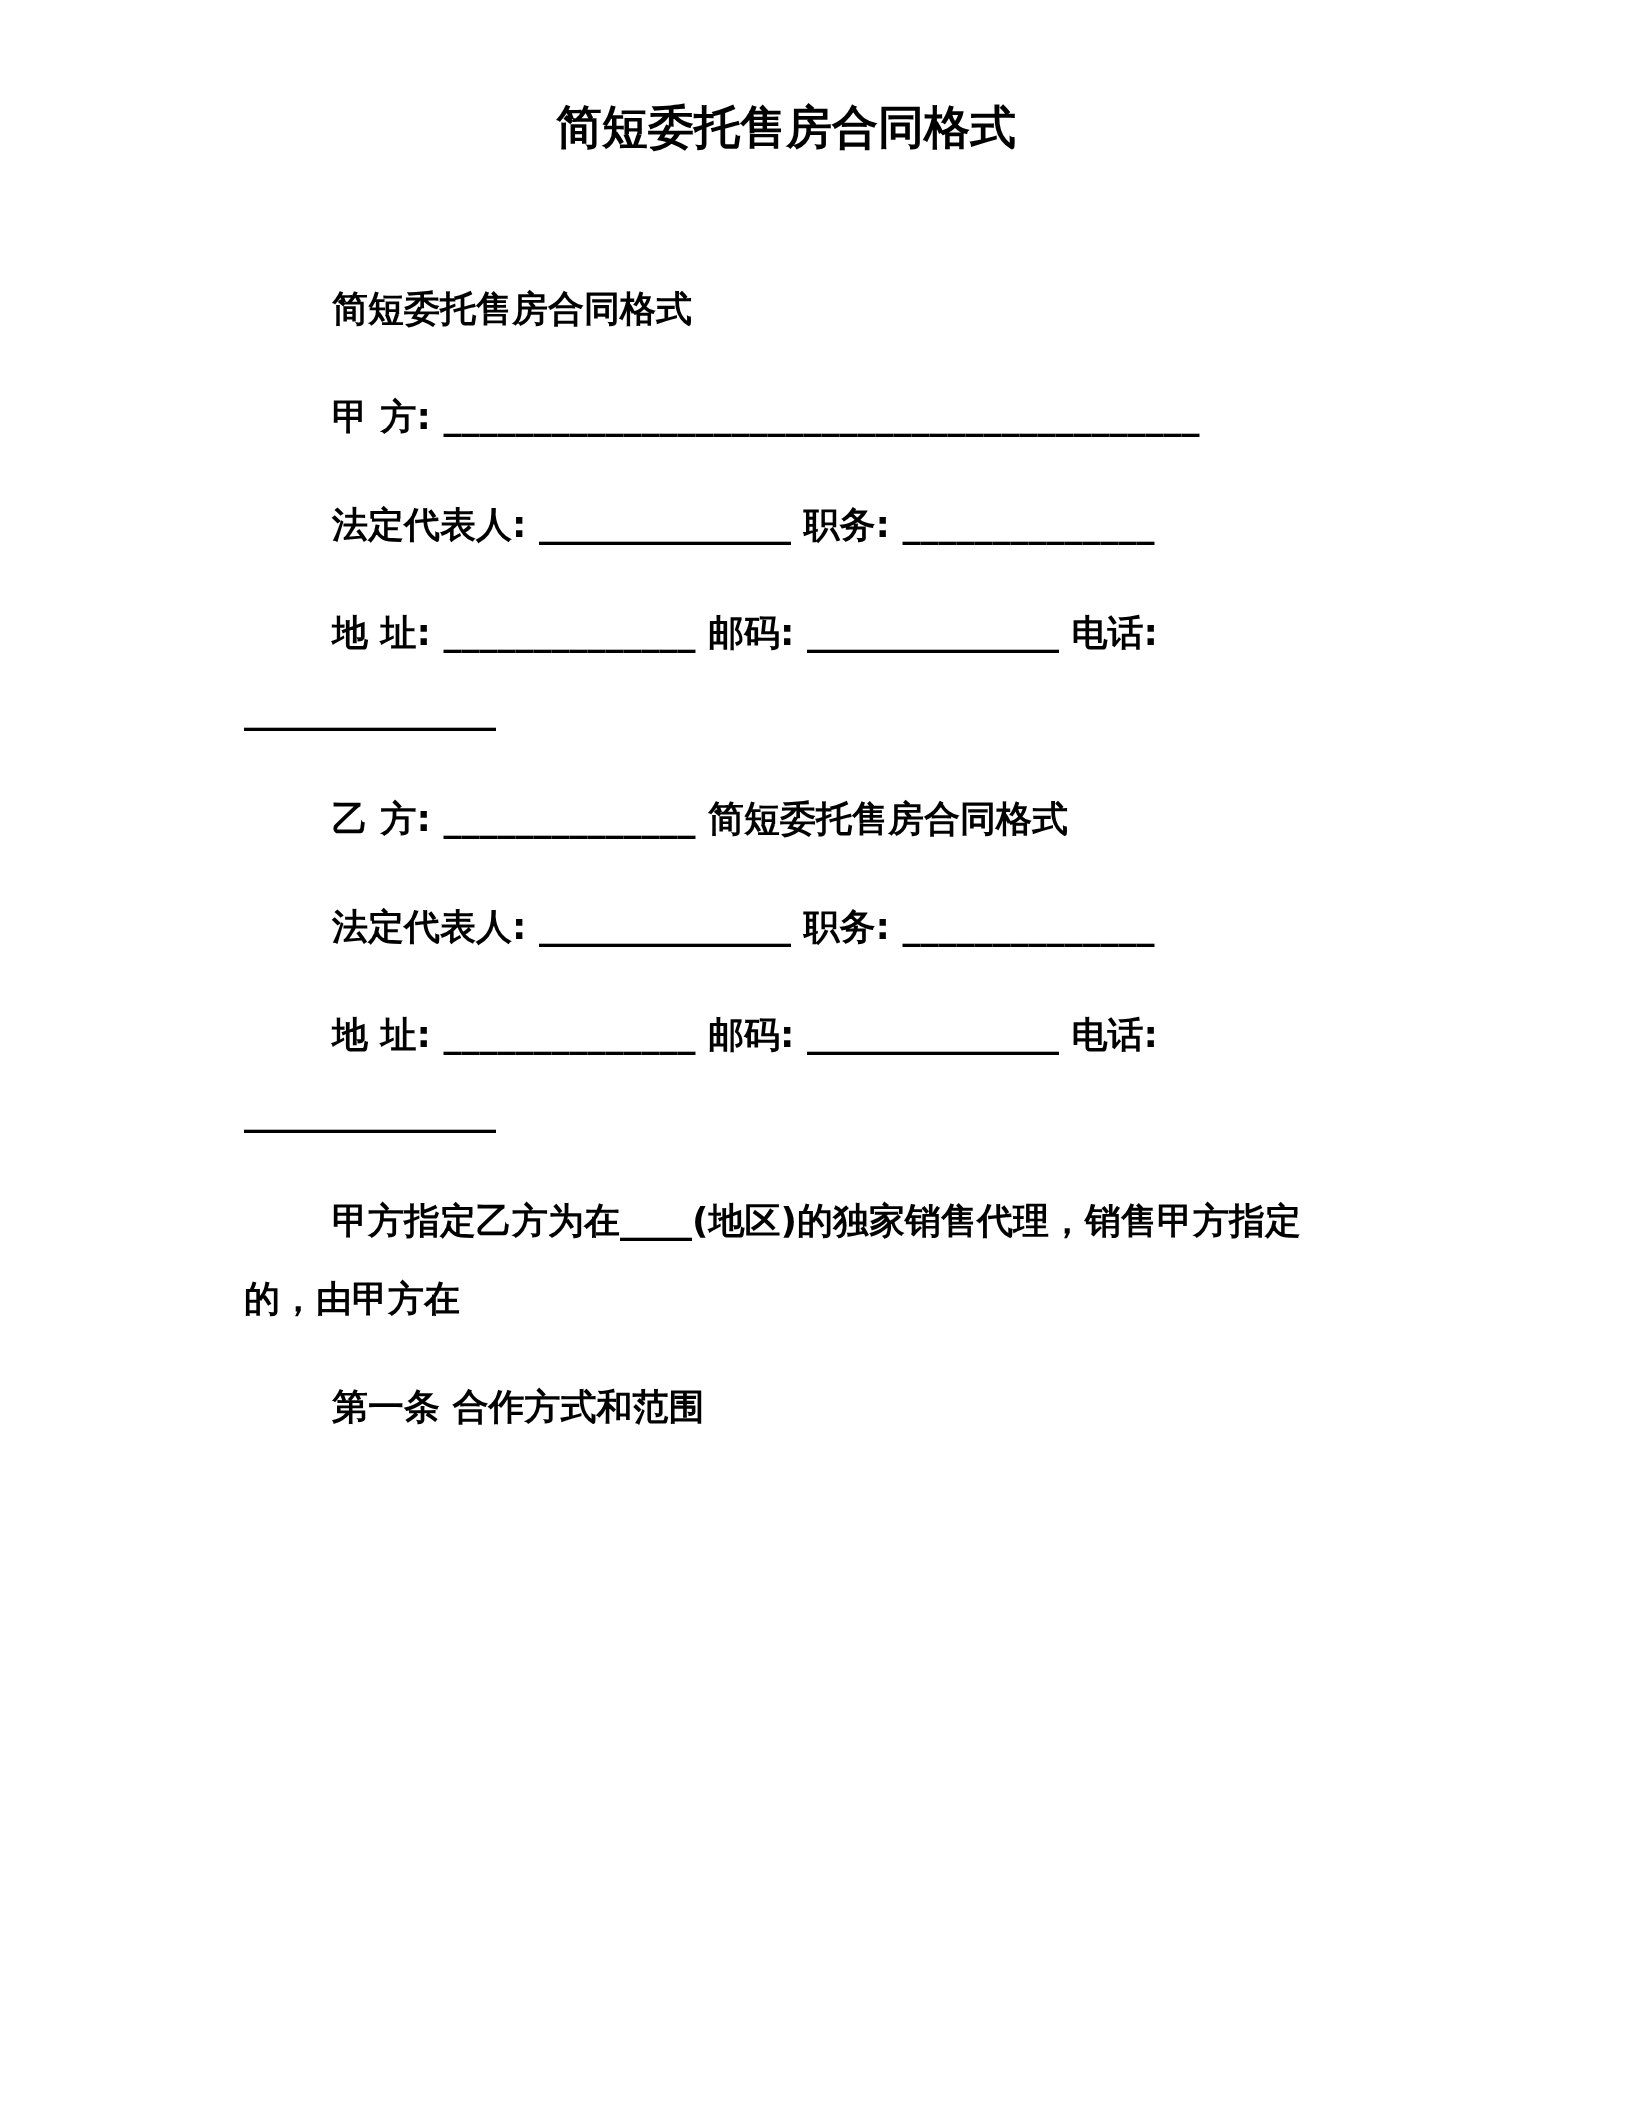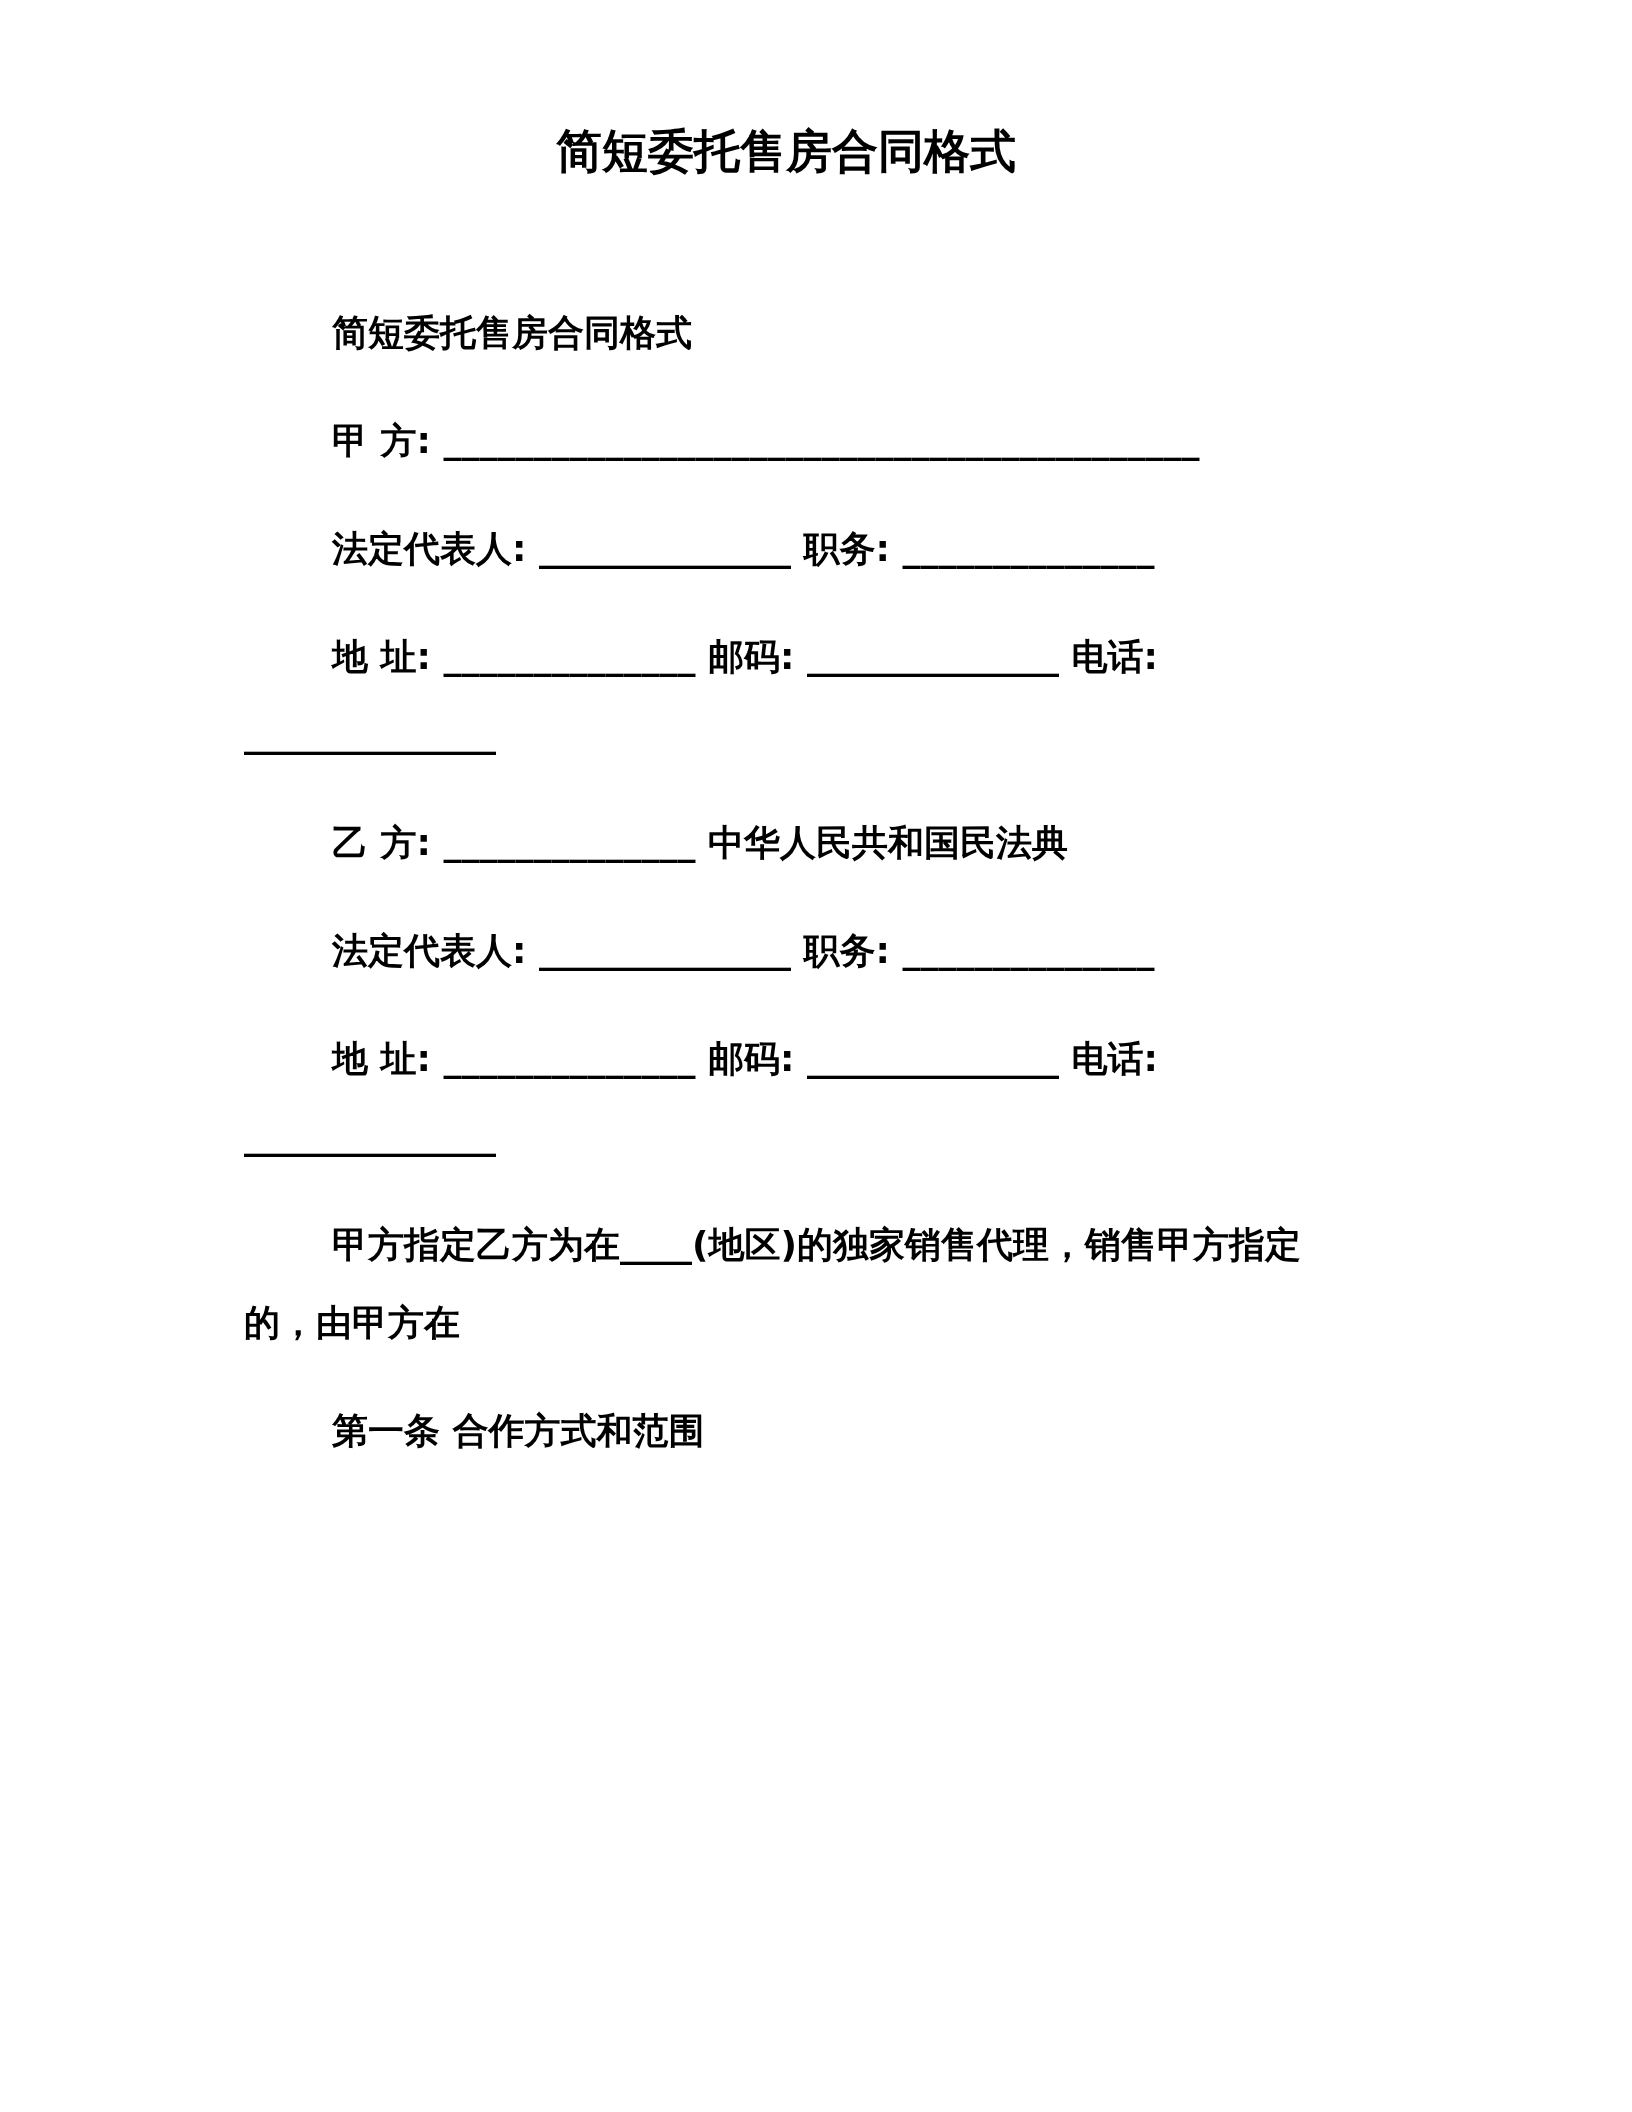--- a/index.html
+++ b/index.html
@@ -10,21 +10,21 @@
     width: 1632px;
     height: 2112px;
     background: #ffffff;
     color: #000000;
     font-family: "DejaVu Sans", sans-serif;
   }
   .page {
     box-sizing: border-box;
     width: 1572px;
     height: 2112px;
-    padding: 120px 244px 0 244px;
+    padding: 96px 244px 0 244px;
     background: #ffffff;
     overflow: hidden;
   }
   .doc-title {
     font-size: 46px;
     font-weight: 700;
     line-height: 62px;
     text-align: center;
     margin: 0 0 112px 0;
   }
@@ -48,21 +48,21 @@
   <h1 class="doc-title">简短委托售房合同格式</h1>
 
   <p class="para indent">简短委托售房合同格式</p>
 
   <p class="para indent">甲 方: __________________________________________</p>
 
   <p class="para indent">法定代表人: ______________ 职务: ______________</p>
 
   <p class="para indent">地 址: ______________ 邮码: ______________ 电话: ______________</p>
 
-  <p class="para indent">乙 方: ______________ 中华人民共和国民法典</p>
+  <p class="para indent">乙 方: ______________ 简短委托售房合同格式</p>
 
   <p class="para indent">法定代表人: ______________ 职务: ______________</p>
 
   <p class="para indent">地 址: ______________ 邮码: ______________ 电话: ______________</p>
 
 
   <p class="para indent">甲方指定乙方为在____(地区)的独家销售代理，销售甲方指定的，由甲方在</p>
 
   <p class="para indent">第一条 合作方式和范围</p>
 

